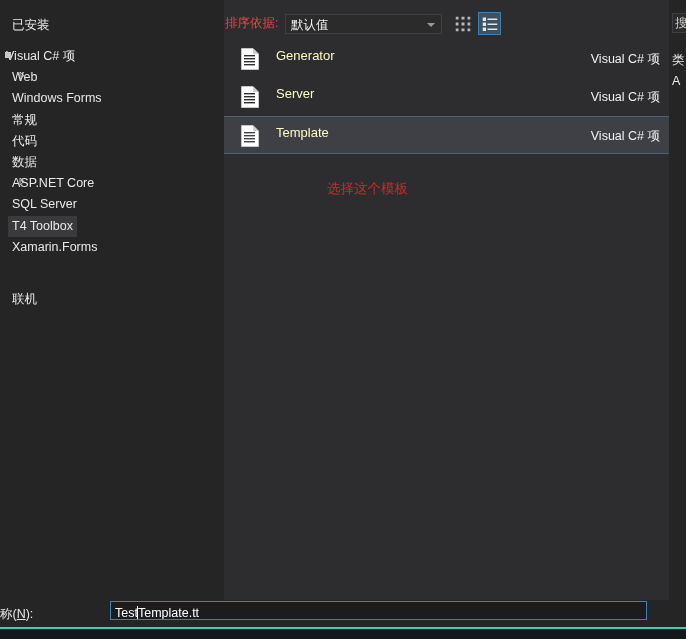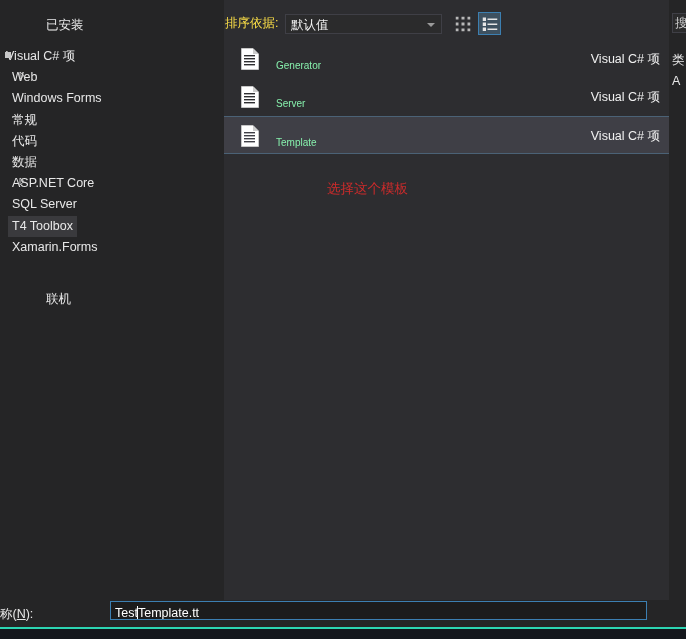--- a/index.html
+++ b/index.html
@@ -26,21 +26,20 @@
     left: 0; top: 0;
     width: 224px;
     height: 600px;
     background: #252526;
   }
 
   .section-header {
     font-size: 12.5px;
     color: #e8e8e8;
     padding-left: 12px;
-    margin-left: 34px;
   }
 
   #installed-header { position: absolute; left: 0; top: 17px; }
   #online-header    { position: absolute; left: 0; top: 291px; }
 
   .tree { position: absolute; left: 0; top: 46px; width: 224px; }
 
   .tree-node {
     position: relative;
     height: 21.2px;
@@ -85,21 +84,21 @@
   #toolbar {
     position: absolute;
     left: 0; top: 0;
     width: 445px; height: 40px;
   }
 
   #sort-label {
     position: absolute;
     left: 1px; top: 15px;
     font-size: 12.5px;
-    color: #fde047;
+    color: #ef4444;
     white-space: nowrap;
   }
 
   #sort-combo {
     position: absolute;
     left: 61px; top: 14px;
     width: 157px; height: 20px;
     background: #2b2b2c;
     border: 1px solid #3f3f46;
     color: #f0f0f0;
@@ -149,23 +148,23 @@
   }
 
   .item-icon {
     position: absolute;
     left: 14px; top: 7px;
     width: 24px; height: 24px;
   }
 
   .item-title {
     position: absolute;
-    left: 52px; top: 20px;
-    font-size: 10px;
-    color: #86efac;
+    left: 52px; top: 8px;
+    font-size: 13px;
+    color: #fef9c3;
     white-space: nowrap;
   }
 
   .item-kind {
     position: absolute;
     right: 9px; top: 11px;
     font-size: 12.5px;
     color: #f1f1f1;
     white-space: nowrap;
   }

